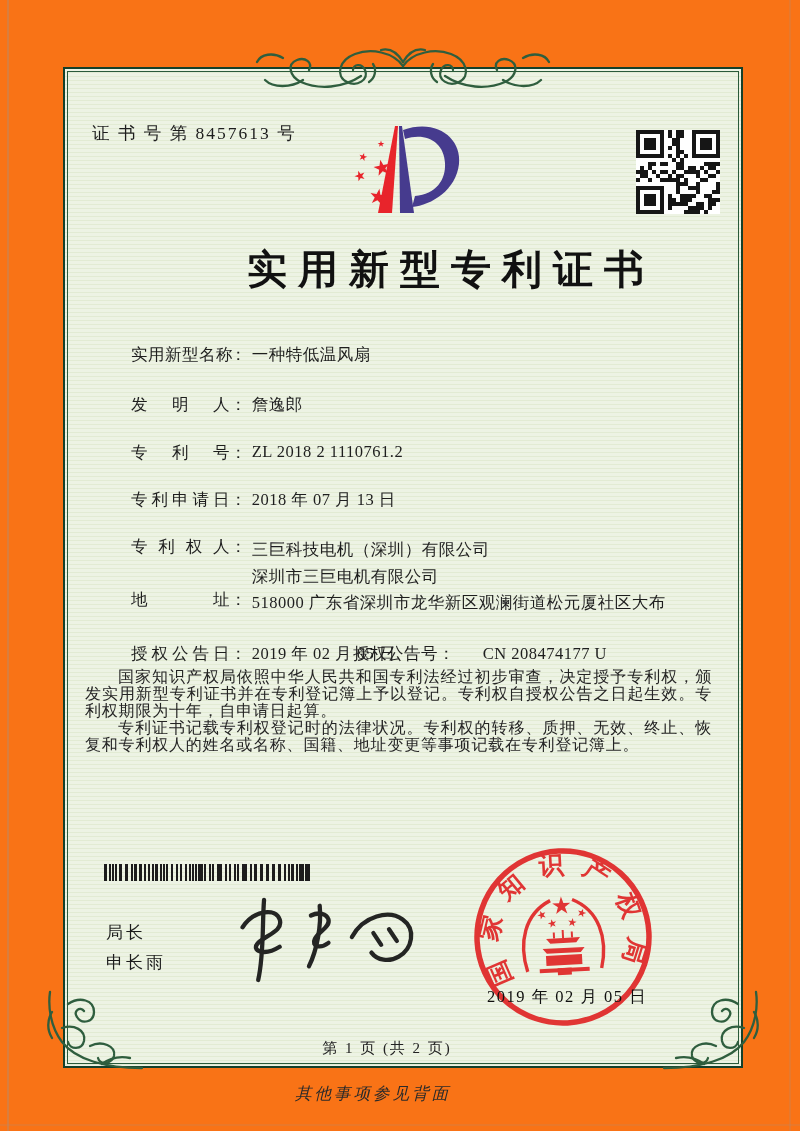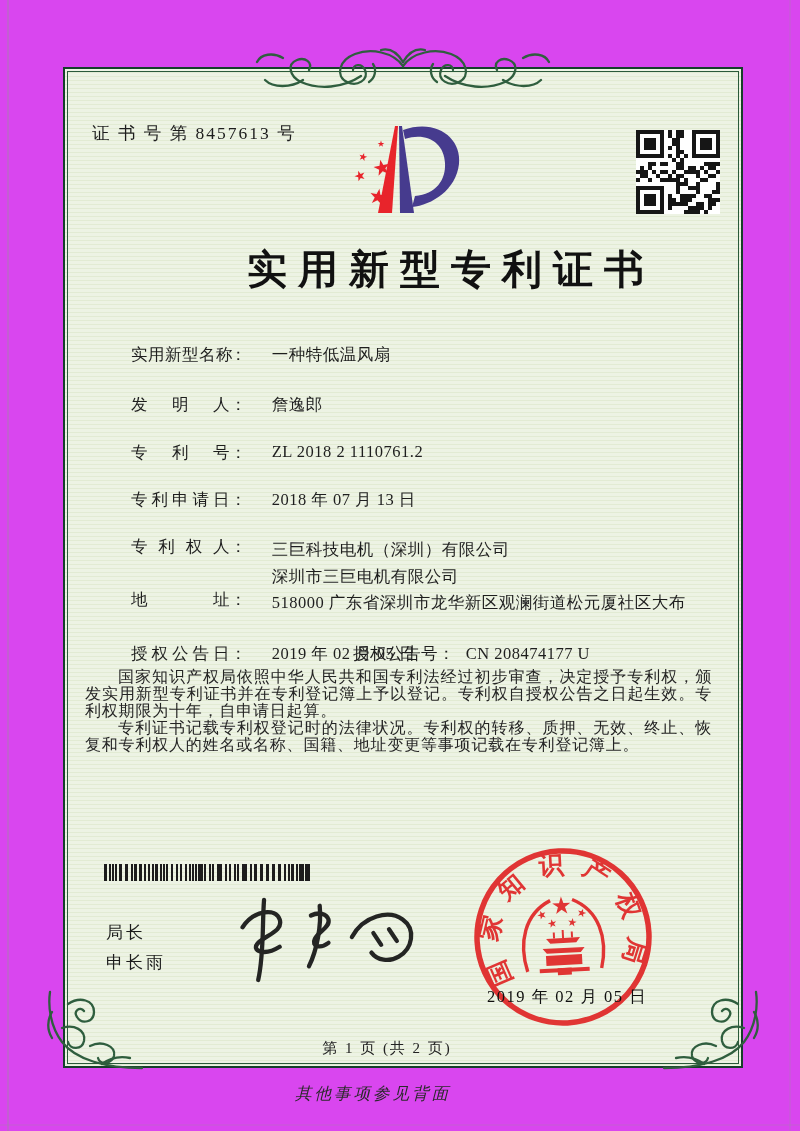--- a/index.html
+++ b/index.html
@@ -1,31 +1,31 @@
 <!DOCTYPE html>
 <html><head>
 <meta charset="utf-8">
 <title>实用新型专利证书</title>
 <style>
   html,body{margin:0;padding:0;background:#ffffff;}
-  .page{position:relative;width:800px;height:1131px;background:#d946ef;overflow:hidden;
+  .page{position:relative;width:800px;height:1131px;background:#f97316;overflow:hidden;
         font-family:"Liberation Serif","DejaVu Serif",serif;color:#222;}
   .abs{position:absolute;}
   
   .frame{position:absolute;left:63px;top:67px;width:680px;height:1001px;box-sizing:border-box;
          border:2.5px solid #15402a;
          background:repeating-linear-gradient(180deg,#edf3e4 0px,#edf3e4 3px,#e2ebd3 3px,#e2ebd3 4px);}
   .frame-inner{position:absolute;left:2px;top:2px;right:2px;bottom:2px;border:1px solid #2a5a3a;}
   .edge{position:absolute;background:rgba(150,150,150,.32);}
   .cert-no{position:absolute;left:92px;top:121px;font-size:17.5px;letter-spacing:2px;color:#1d1d1d;}
   .title{position:absolute;left:63px;top:242px;width:776px;text-align:center;
          font-size:40px;font-weight:bold;letter-spacing:11px;color:#111;}
   .row{position:absolute;left:103px;font-size:16.5px;color:#1e1e1e;letter-spacing:.5px;white-space:nowrap;}
   .lbl{display:inline-block;width:99px;text-align:justify;text-align-last:justify;margin-left:28px;}
-  .val{display:inline-block;vertical-align:top;margin-left:20px;white-space:normal;}
+  .val{display:inline-block;vertical-align:top;margin-left:0;white-space:normal;}
   .val div{line-height:27px;}
   .g2{position:absolute;left:250px;top:0;}
   .paras{position:absolute;left:85px;top:668px;width:627px;}
   .paras p{margin:0;text-indent:33px;line-height:17px;font-size:16px;
            text-align:justify;letter-spacing:.8px;color:#242424;}
   .sans{font-family:"Liberation Sans","DejaVu Sans",sans-serif;}
   .signer-title{position:absolute;left:106px;top:921px;font-size:17px;letter-spacing:3px;color:#1c1c1c;}
   .signer-name{position:absolute;left:106px;top:951px;font-size:17px;letter-spacing:3px;color:#1c1c1c;}
   .seal-date{position:absolute;left:487px;top:986px;font-size:16.5px;letter-spacing:1.5px;color:#101010;z-index:5;}
   .page-no{position:absolute;left:77px;top:1039px;width:620px;text-align:center;font-size:15px;letter-spacing:2px;color:#222;}
@@ -241,21 +241,21 @@
     <span class="lbl">地址</span><span>：</span>
     <span class="val">
       <div>518000 广东省深圳市龙华新区观澜街道松元厦社区大布</div>
     </span>
   </div>
   <div class="row" style="top:643px">
     <span class="lbl">授权公告日</span><span>：</span>
     <span class="val">2019 年 02 月 05 日</span>
     <span class="g2">
       <span>授权公告号</span><span>：</span>
-      <span style="margin-left:6px">CN 208474177 U</span>
+      <span style="margin-left:23px">CN 208474177 U</span>
     </span>
   </div>
 
   <div class="paras">
     <p>国家知识产权局依照中华人民共和国专利法经过初步审查，决定授予专利权，颁发实用新型专利证书并在专利登记簿上予以登记。专利权自授权公告之日起生效。专利权期限为十年，自申请日起算。</p>
     <p>专利证书记载专利权登记时的法律状况。专利权的转移、质押、无效、终止、恢复和专利权人的姓名或名称、国籍、地址变更等事项记载在专利登记簿上。</p>
   </div>
 
   <svg class="abs" style="left:104px;top:864px;shape-rendering:crispEdges;" width="205" height="17" viewBox="0 0 205 17" id="bc">
       <rect x="0" y="0" width="3" height="17" fill="#1c1c1c"></rect>

